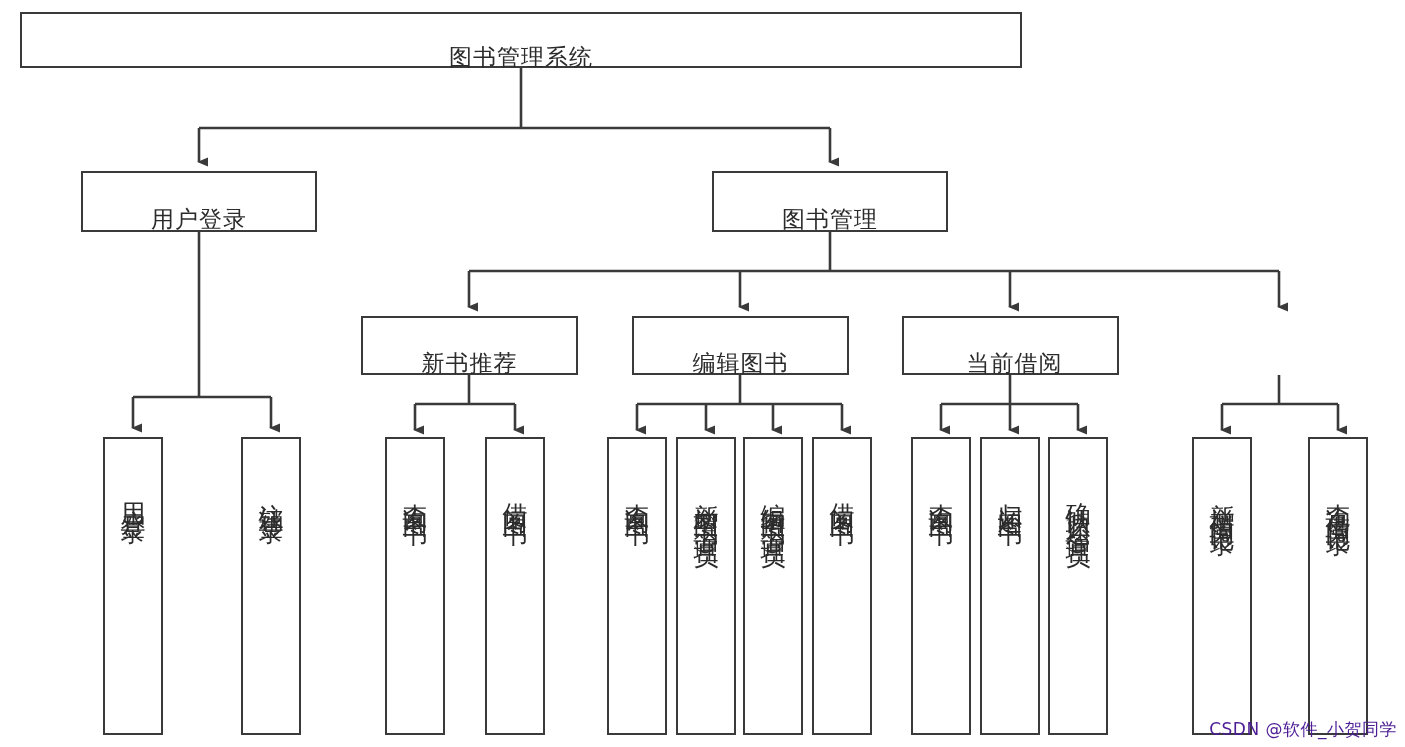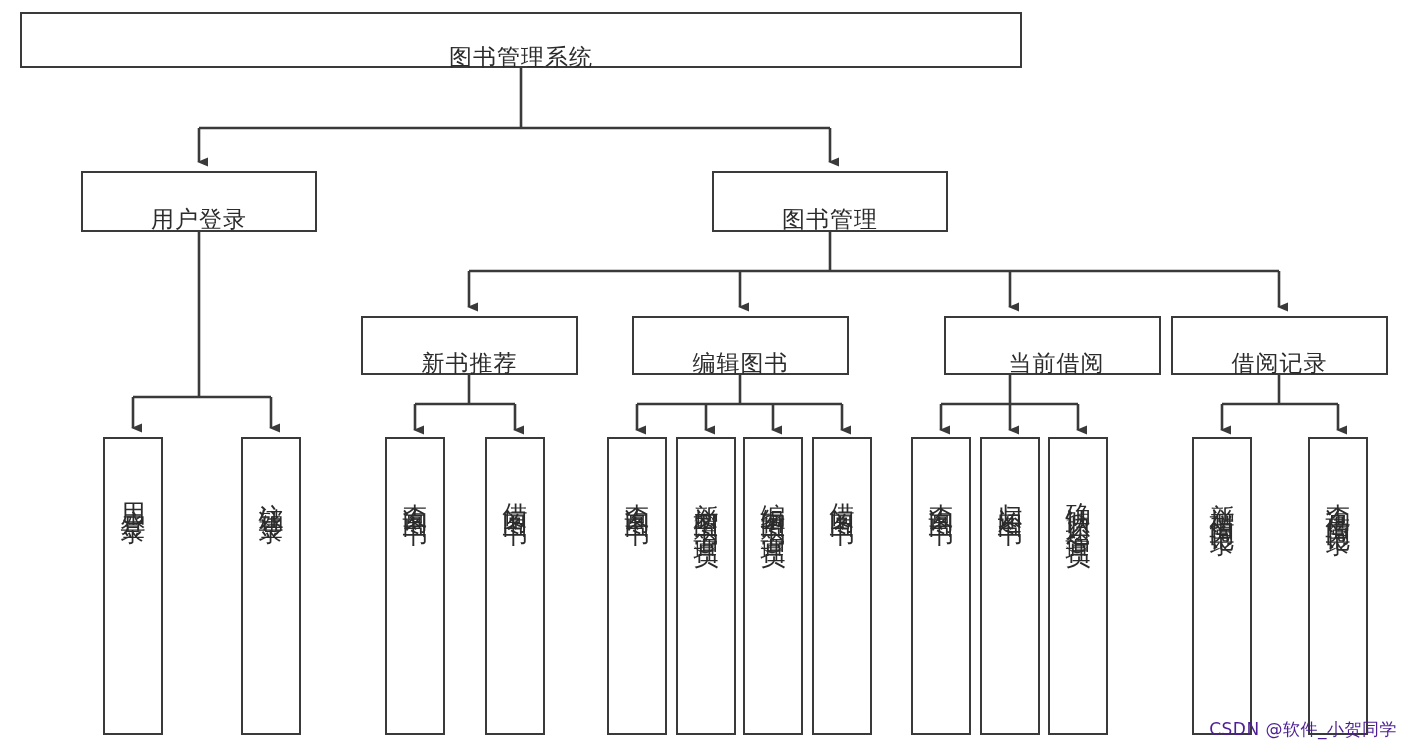--- a/index.html
+++ b/index.html
@@ -130,25 +130,22 @@
   <div class="node horiz" style="left:712px;top:171px;width:236px;height:61px;">
     <span class="label">图书管理</span>
   </div>
 
   <div class="node horiz" style="left:361px;top:316px;width:217px;height:59px;">
     <span class="label">新书推荐</span>
   </div>
   <div class="node horiz" style="left:632px;top:316px;width:217px;height:59px;">
     <span class="label">编辑图书</span>
   </div>
-  <div class="node horiz" style="left:944px;top:316px;width:217px;height:59px;padding-left:8px;">
+  <div class="node horiz" style="left:902px;top:316px;width:217px;height:59px;padding-left:8px;">
     <span class="label">当前借阅</span>
-  </div>
-  <div class="node horiz" style="left:1171px;top:316px;width:217px;height:59px;">
-    <span class="label">借阅记录</span>
   </div>
 
   <div class="node vert" style="left:103px;top:437px;width:60px;height:298px;">
     <span class="label">用户登录</span>
   </div>
   <div class="node vert" style="left:241px;top:437px;width:60px;height:298px;">
     <span class="label">注销登录</span>
   </div>
 
   <div class="node vert" style="left:385px;top:437px;width:60px;height:298px;">

